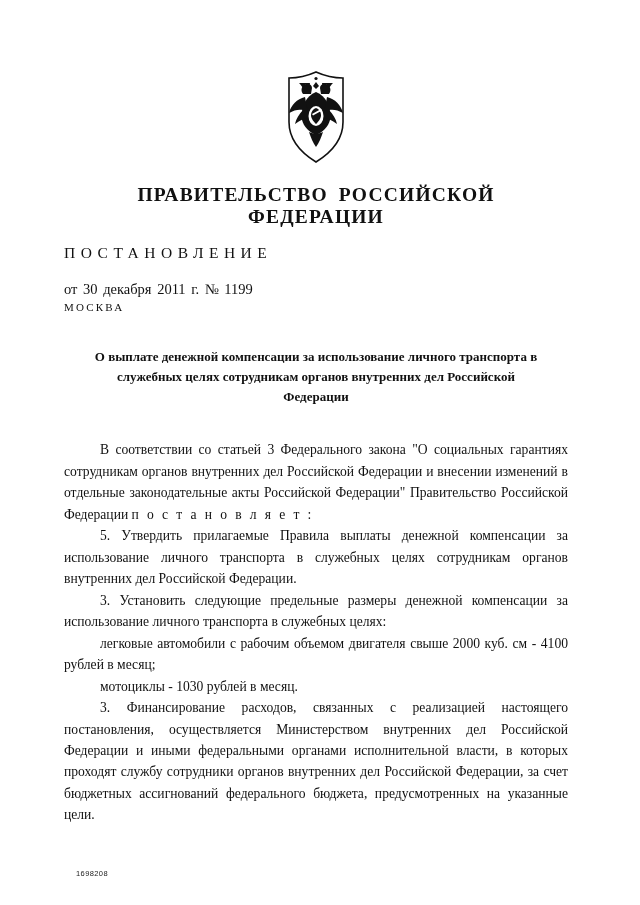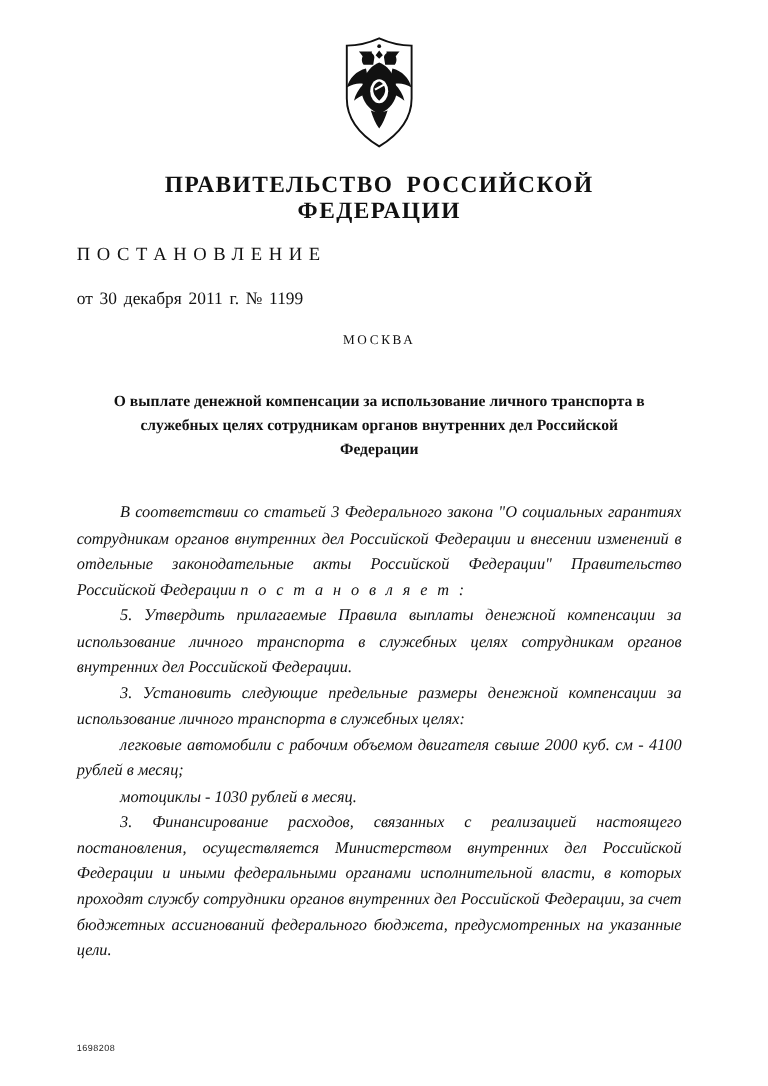--- a/index.html
+++ b/index.html
@@ -13,21 +13,21 @@
     font-family: "Liberation Serif", serif;
     color: #111111;
     position: relative;
     overflow: hidden;
   }
   .page {
     position: relative;
     width: 632px;
     height: 905px;
     box-sizing: border-box;
-    padding: 24px 64px 0 64px;
+    padding: 64px 64px 0 64px;
   }
   
   .emblem-wrap {
     display: flex;
     justify-content: center;
     align-items: flex-start;
     height: 100px;
     margin-top: 6px;
   }
   .emblem {
@@ -51,24 +51,24 @@
     letter-spacing: 5.5px;
     margin-top: 16px;
     font-weight: normal;
   }
   .doc-date {
     font-size: 14.5px;
     margin-top: 19px;
     word-spacing: 2px;
   }
   .doc-city {
-    text-align: center;
+    text-align: left;
     font-size: 11px;
     letter-spacing: 2.2px;
-    margin-top: 20px;
+    margin-top: 3px;
   }
   .doc-subject {
     text-align: center;
     font-size: 13px;
     font-weight: bold;
     line-height: 1.55;
     margin: 34px auto 0 auto;
     width: 92%;
   }
   
@@ -76,30 +76,29 @@
     margin-top: 32px;
     font-size: 13.6px;
     line-height: 1.58;
     text-align: justify;
   }
   .body-text p {
     margin: 0;
     text-indent: 36px;
     text-align: justify;
     text-justify: inter-word;
-    font-style: italic;
   }
   .spaced {
     letter-spacing: 2.4px;
     font-weight: normal;
   }
   
   .footer-code {
     position: absolute;
-    left: 64px;
+    left: 76px;
     bottom: 27px;
     font-size: 7.5px;
     letter-spacing: 0.4px;
     color: #1a1a1a;
     font-family: "Liberation Sans", sans-serif;
   }
 </style>
 </head>
 <body>
 

